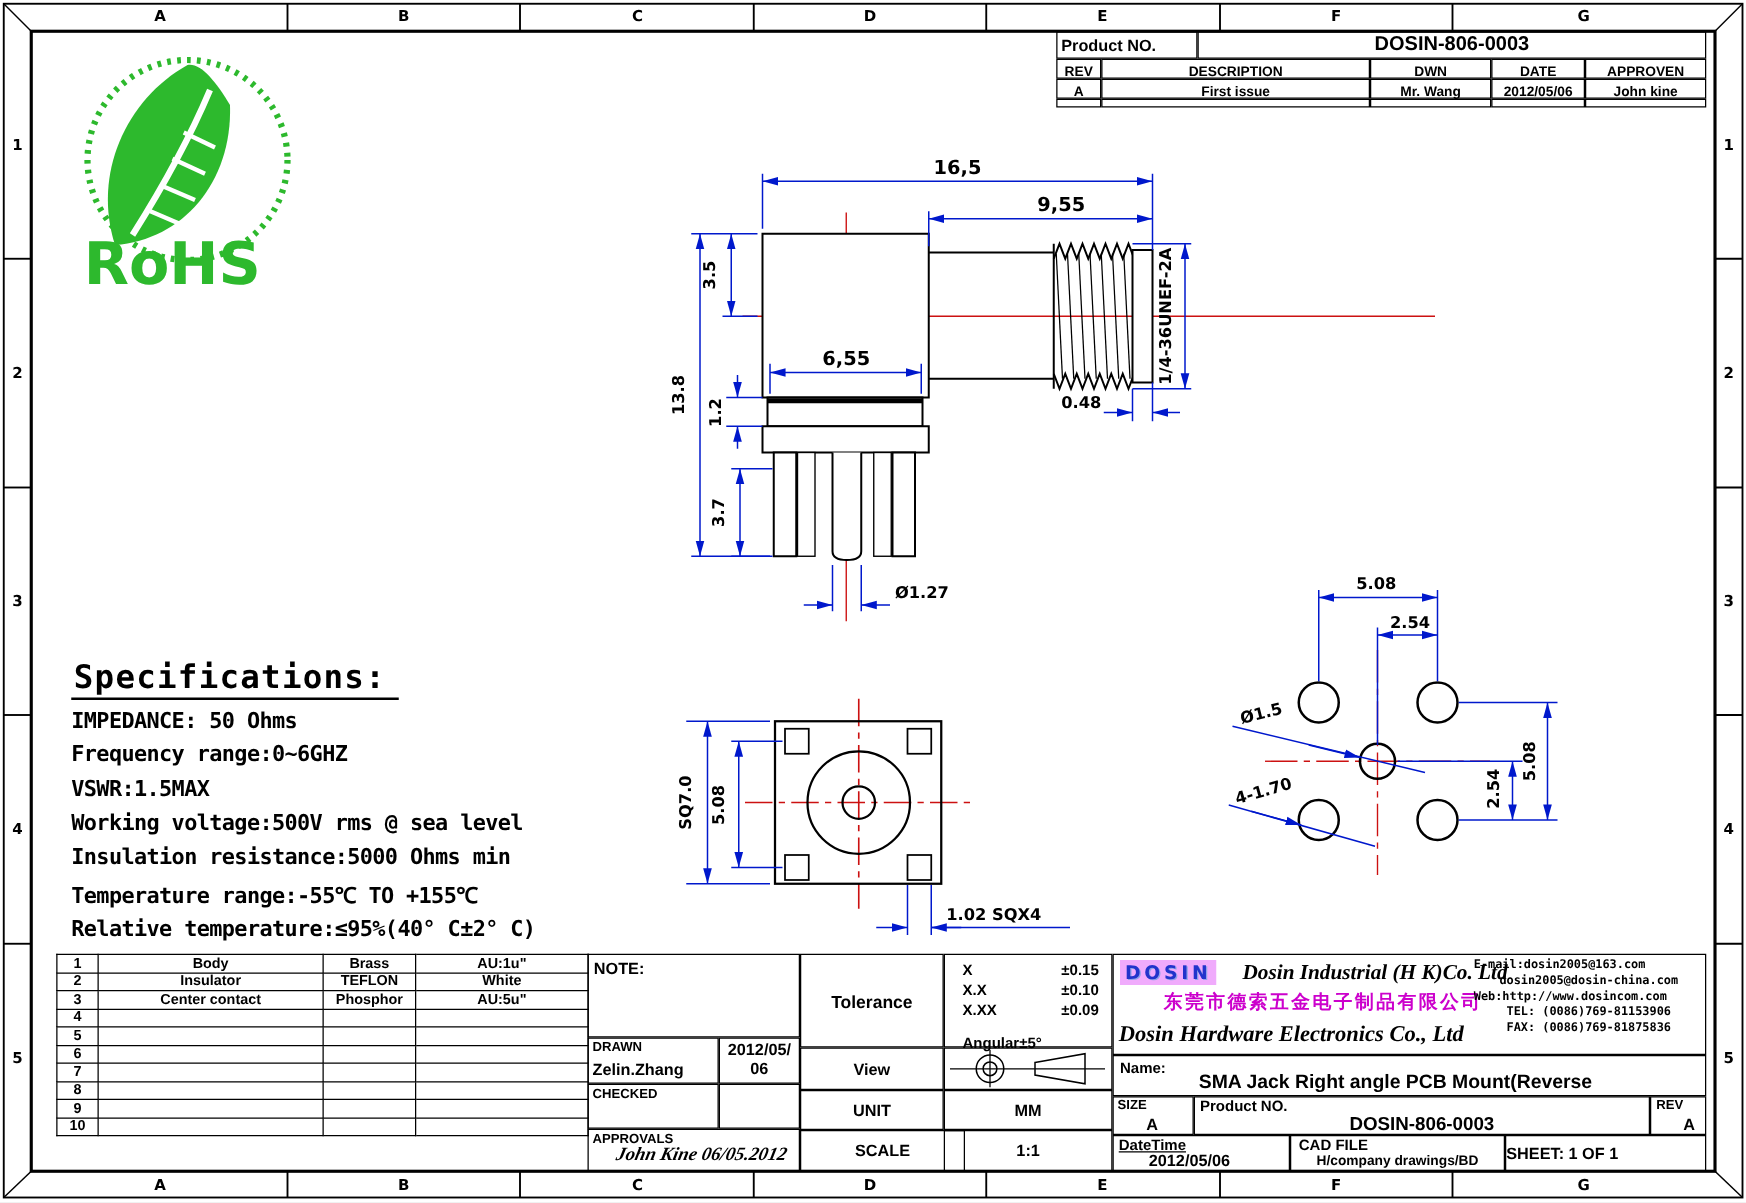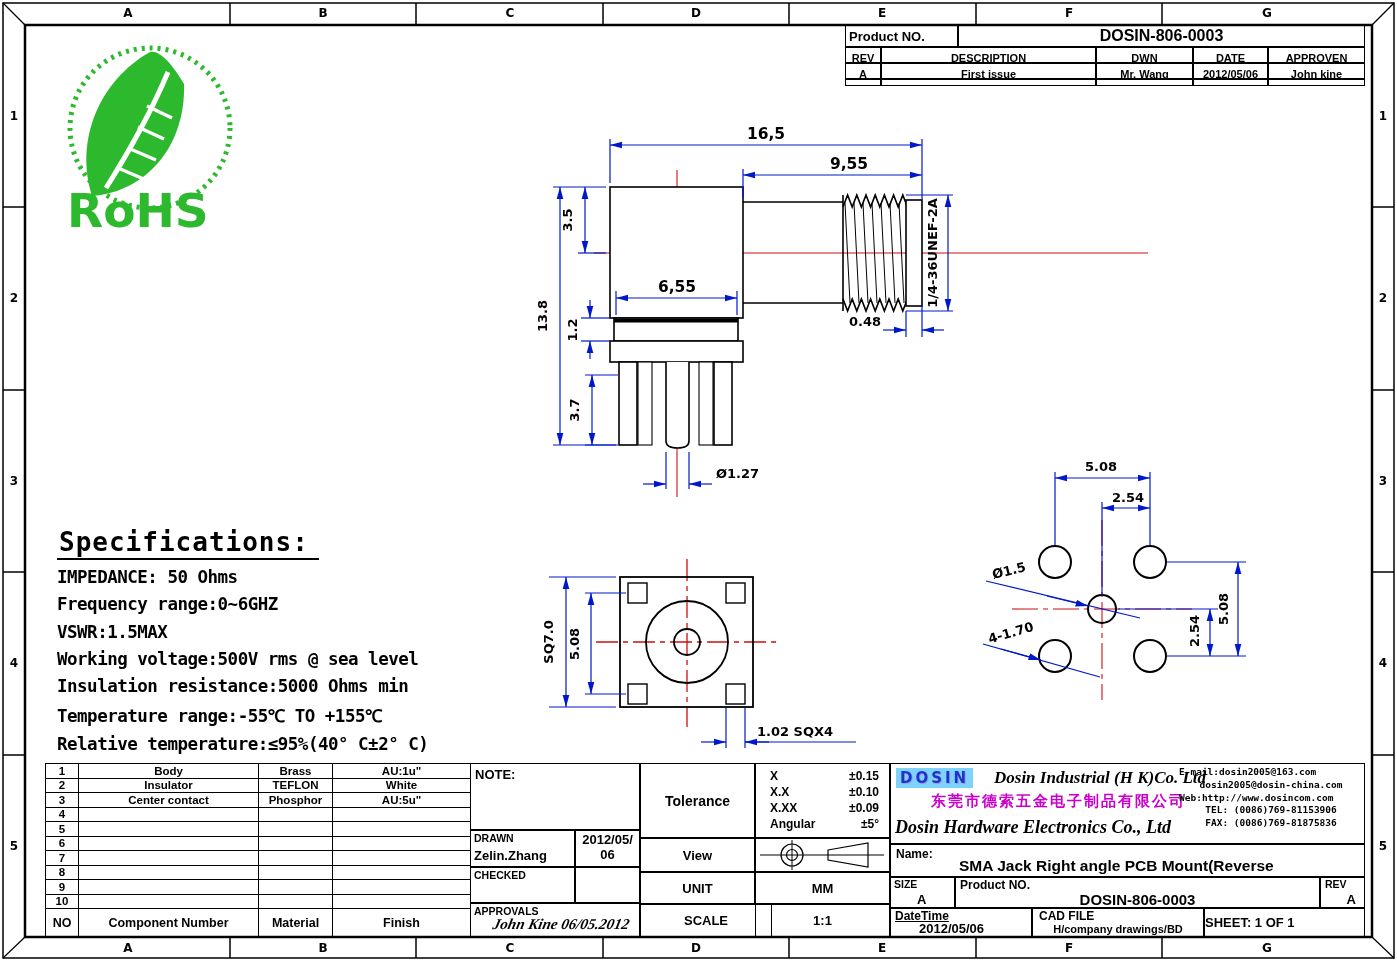--- a/index.html
+++ b/index.html
@@ -22,21 +22,21 @@
       text-align:center;padding:0;overflow:hidden;white-space:nowrap;}
   table.comp tr{height:14.5px;}
   table.comp tr.footer{height:29px;}
   table.comp tr.footer td{font-size:12.5px;}
   .small-label{font:bold 11px "Liberation Sans",sans-serif;}
   .tiny-label{font:bold 10.5px "Liberation Sans",sans-serif;}
   .bold13{font:bold 13px "Liberation Sans",sans-serif;}
   .mono-contact{font:bold 9.5px "DejaVu Sans Mono",monospace;line-height:12.8px;white-space:nowrap;}
   .it-serif{font-family:"Liberation Serif",serif;font-style:italic;font-weight:bold;}
   .cn{color:#cc00cc;font-weight:bold;font-size:15px;letter-spacing:2px;}
-  .logo{font:bold 15px "DejaVu Sans",sans-serif;color:#2233cc;background:#7dd3fc;
+  .logo{font:bold 15px "DejaVu Sans",sans-serif;color:#2233cc;background:#f0abfc;
         letter-spacing:3px;padding:1px 4px;text-shadow:1px 1px 0 #8fa3e8;}
   .sig{font-family:"Liberation Serif",serif;font-style:italic;font-weight:bold;
        transform:skewX(-12deg);font-size:15px;white-space:nowrap;}
 </style>
 </head>
 <body>
 
 <div class="page">
 
   <svg class="abs" style="left:0;top:0" width="1397" height="962" viewBox="0 0 1397 962">
@@ -370,26 +370,20 @@
           <td></td>
           <td></td>
           <td></td>
         </tr>
     <tr>
           <td>10</td>
           <td></td>
           <td></td>
           <td></td>
         </tr>
-    <tr class="footer">
-          <td>NO</td>
-          <td>Component Number</td>
-          <td>Material</td>
-          <td>Finish</td>
-        </tr>
   </tbody>
     </table>
 
   <div class="cell" style="left:470px;top:763px;width:170px;height:67px;">
     <span class="bold13" style="position:absolute;left:4px;top:3px;">NOTE:</span>
   </div>
   <div class="cell" style="left:470px;top:830px;width:105px;height:37px;">
     <span class="tiny-label" style="position:absolute;left:3px;top:1px;">DRAWN</span>
     <span class="bold13" style="position:absolute;left:3px;top:17px;">Zelin.Zhang</span>
   </div>
@@ -414,21 +408,21 @@
         <span>±0.15</span>
       </div>
     <div style="display:flex;justify-content:space-between;margin-top:2px;">
         <span>X.X</span>
         <span>±0.10</span>
       </div>
     <div style="display:flex;justify-content:space-between;margin-top:2px;">
         <span>X.XX</span>
         <span>±0.09</span>
       </div>
-    <div style="display:flex;justify-content:space-between;margin-top:2px;">
+    <div style="display:flex;margin-top:12px;">
         <span>Angular</span>
         <span>±5°</span>
       </div>
   </div>
   <div class="cell" style="left:640px;top:838px;width:115px;height:34px;display:flex;align-items:center;justify-content:center;">
     <span class="bold13">View</span>
   </div>
   <div class="cell" style="left:755px;top:838px;width:135px;height:34px;">
     <svg width="132" height="31" viewBox="0 0 132 31" style="position:absolute;left:0;top:0;">
       <line x1="4" y1="16" x2="128" y2="16" stroke="#000" stroke-width="1"></line>

